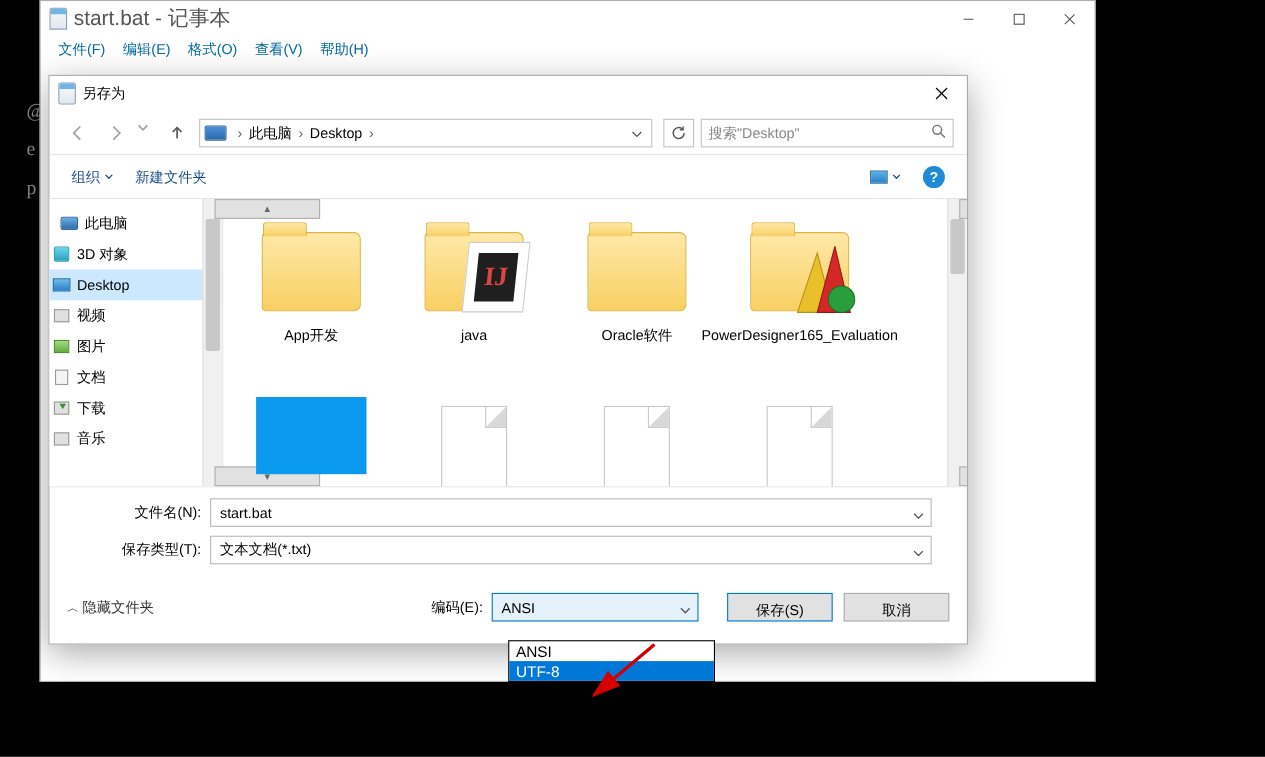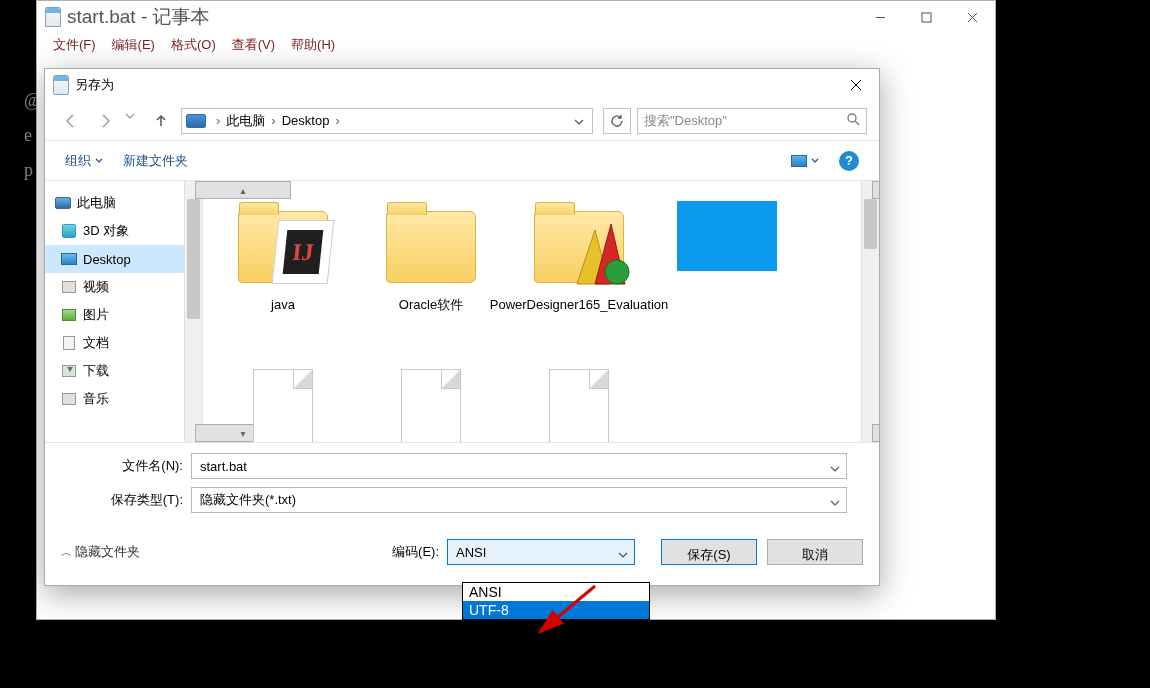--- a/index.html
+++ b/index.html
@@ -43,21 +43,21 @@
   .np-titlebar .title { color:#555; font-size:19px; flex:1; }
   .winbtns { display:flex; height:100%; }
   .winbtn {
     width:46px; display:flex; align-items:center; justify-content:center;
     color:#555; font-size:13px;
   }
   .winbtn svg { width:11px; height:11px; stroke:#555; stroke-width:1; fill:none; }
 
   .np-menubar {
     height:24px; display:flex; align-items:center; gap:0;
-    padding-left:8px; color:#7f1d1d; font-size:13px;
+    padding-left:8px; color:#0369a1; font-size:13px;
   }
   .np-menubar .mi { padding:2px 8px; }
 
   
   .saveas {
     position:absolute;
     left:44px; top:68px;
     width:836px; height:518px;
     background:#fff;
     border:1px solid #aaa;
@@ -122,21 +122,21 @@
   }
 
   .sa-body {
     flex:1; display:flex; min-height:0;
   }
   .treepane {
     width:158px; border-right:1px solid #e5e5e5; position:relative;
     padding:8px 0; background:#fff;
   }
   .tree-item {
-    height:28px; display:flex; align-items:center; padding-left:16px; gap:6px; font-size:13px;
+    height:28px; display:flex; align-items:center; padding-left:3px; gap:6px; font-size:13px;
   }
   .tree-item.sel { background:#cce8ff; }
   .ti-icon { width:16px; height:14px; display:flex; align-items:center; justify-content:center; }
   .ico-pc { width:18px; height:12px; background:linear-gradient(#6aaee0,#2d6aa8); border:1px solid #2d6aa8; border-radius:2px; }
   .ico-3d { background:linear-gradient(#6dd4e8,#2aa0c0); border:1px solid #2aa0c0; width:14px; height:14px; border-radius:2px;}
   .ico-desktop { background:linear-gradient(#6ebbea,#2a82c9); border:1px solid #1f6aa8; width:16px; height:12px; }
   .ico-video { width:14px; height:12px; background:#e0e0e0; border:1px solid #999;}
   .ico-img { width:14px; height:12px; background:linear-gradient(#a5d98a,#5fae3c); border:1px solid #4f8f30;}
   .ico-doc { width:12px; height:14px; background:#f4f4f4; border:1px solid #999;}
   .ico-dl { width:14px; height:12px; background:#e0e0e0; border:1px solid #999; position:relative;}
@@ -424,20 +424,24 @@
       <div class="vscroll">
         <div class="btn">▴</div>
         <div class="thumb" style="top:18px; height:120px;"></div>
         <div class="btn" style="position:absolute;bottom:0;left:0;right:0;">▾</div>
       </div>
     </div>
 
     <div class="filepane">
       <div class="fileitems">
         <div class="fitem">
+          <div class="big-folder"></div>
+          <div class="lbl">App开发</div>
+        </div>
+        <div class="fitem">
           <div class="big-folder">
             <div class="overlay ov-java">
               <div class="ov-java-inner">
                   <span>IJ</span>
                 </div>
             </div>
           </div>
           <div class="lbl">java</div>
         </div>
         <div class="fitem">
@@ -487,21 +491,21 @@
         <span class="dd">
           <svg width="10" height="6" stroke="#555" stroke-width="1.2" fill="none">
               <polyline points="1,1 5,5 9,1"></polyline>
             </svg>
         </span>
       </div>
     </div>
     <div class="field-row">
       <label>保存类型(T):</label>
       <div class="combo">
-        <span>隐藏文件夹(*.txt)</span>
+        <span>文本文档(*.txt)</span>
         <span class="dd">
           <svg width="10" height="6" stroke="#555" stroke-width="1.2" fill="none">
               <polyline points="1,1 5,5 9,1"></polyline>
             </svg>
         </span>
       </div>
     </div>
   </div>
 
   <div class="sa-footer">

